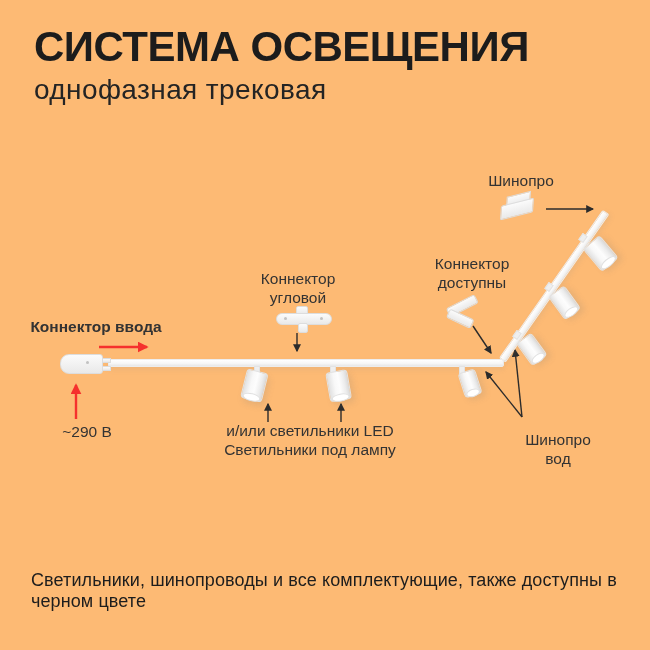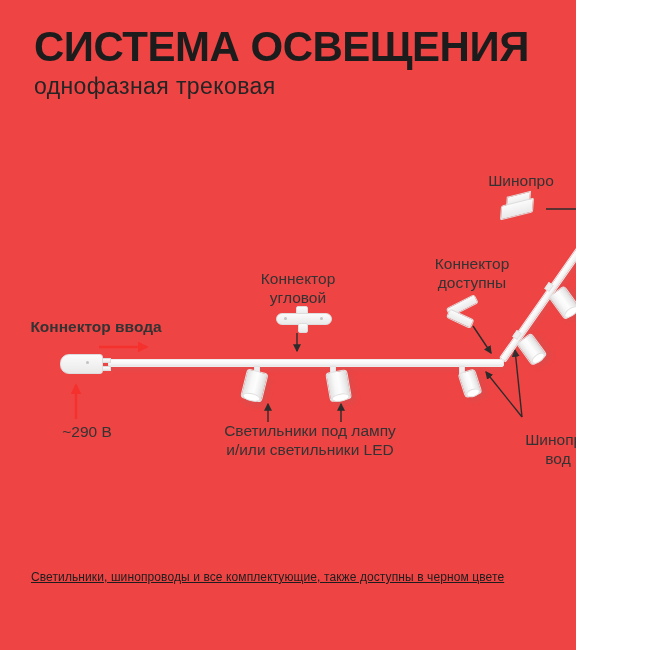--- a/index.html
+++ b/index.html
@@ -1,23 +1,23 @@
 <!DOCTYPE html>
 <html><head>
 <meta charset="utf-8">
 <style>
   html,body{margin:0;padding:0;background:#fff;}
-  .page{position:relative;width:576px;height:650px;background:#ef4444;overflow:hidden;
+  .page{position:relative;width:650px;height:650px;background:#fdba74;overflow:hidden;
         font-family:"Liberation Sans","DejaVu Sans",sans-serif;}
   
   .hdr{position:absolute;left:34px;top:24px;}
   .hdr h1{margin:0;font-size:42px;line-height:1.1;font-weight:800;color:#1c1c1c;letter-spacing:-0.5px;}
-  .hdr .sub{margin-top:3px;font-size:23px;line-height:1.2;font-weight:400;color:#242424;letter-spacing:0.4px;}
+  .hdr .sub{margin-top:3px;font-size:28px;line-height:1.2;font-weight:400;color:#242424;letter-spacing:0.4px;}
   
-  .ftr{position:absolute;left:31px;top:570px;font-size:12px;color:#1d1d1d;letter-spacing:0.1px;text-decoration:underline;}
+  .ftr{position:absolute;left:31px;top:570px;font-size:18px;color:#1d1d1d;letter-spacing:0.1px;}
   
   .lbl{position:absolute;transform:translateX(-50%);text-align:center;font-size:15.5px;
        line-height:19px;color:#333;white-space:nowrap;}
   
   svg.arrows{position:absolute;left:0;top:0;pointer-events:none;}
   .a-black{stroke:#2b2b2b;stroke-width:1.4;}
   .a-red{stroke:#f5312d;stroke-width:2.4;}
   
   .track{position:absolute;background:linear-gradient(180deg,#ffffff 0%,#f7f7f7 55%,#e7e7e7 100%);
          border:1px solid #ededed;border-radius:2px;box-sizing:border-box;
@@ -134,22 +134,22 @@
 
     <div class="lbl" style="left:96px;top:317px;font-weight:bold;">
       <div>Коннектор ввода</div>
     </div>
 
     <div class="lbl" style="left:87px;top:422px;">
       <div>~290 В</div>
     </div>
 
     <div class="lbl" style="left:310px;top:421px;">
+      <div>и/или светильники LED</div>
       <div>Светильники под лампу</div>
-      <div>и/или светильники LED</div>
     </div>
 
     <div class="lbl" style="left:530px;top:430px;margin-left:28px;">
       <div>Шинопро</div>
       <div>вод</div>
     </div>
 
   </div>
 
   <footer class="ftr">

